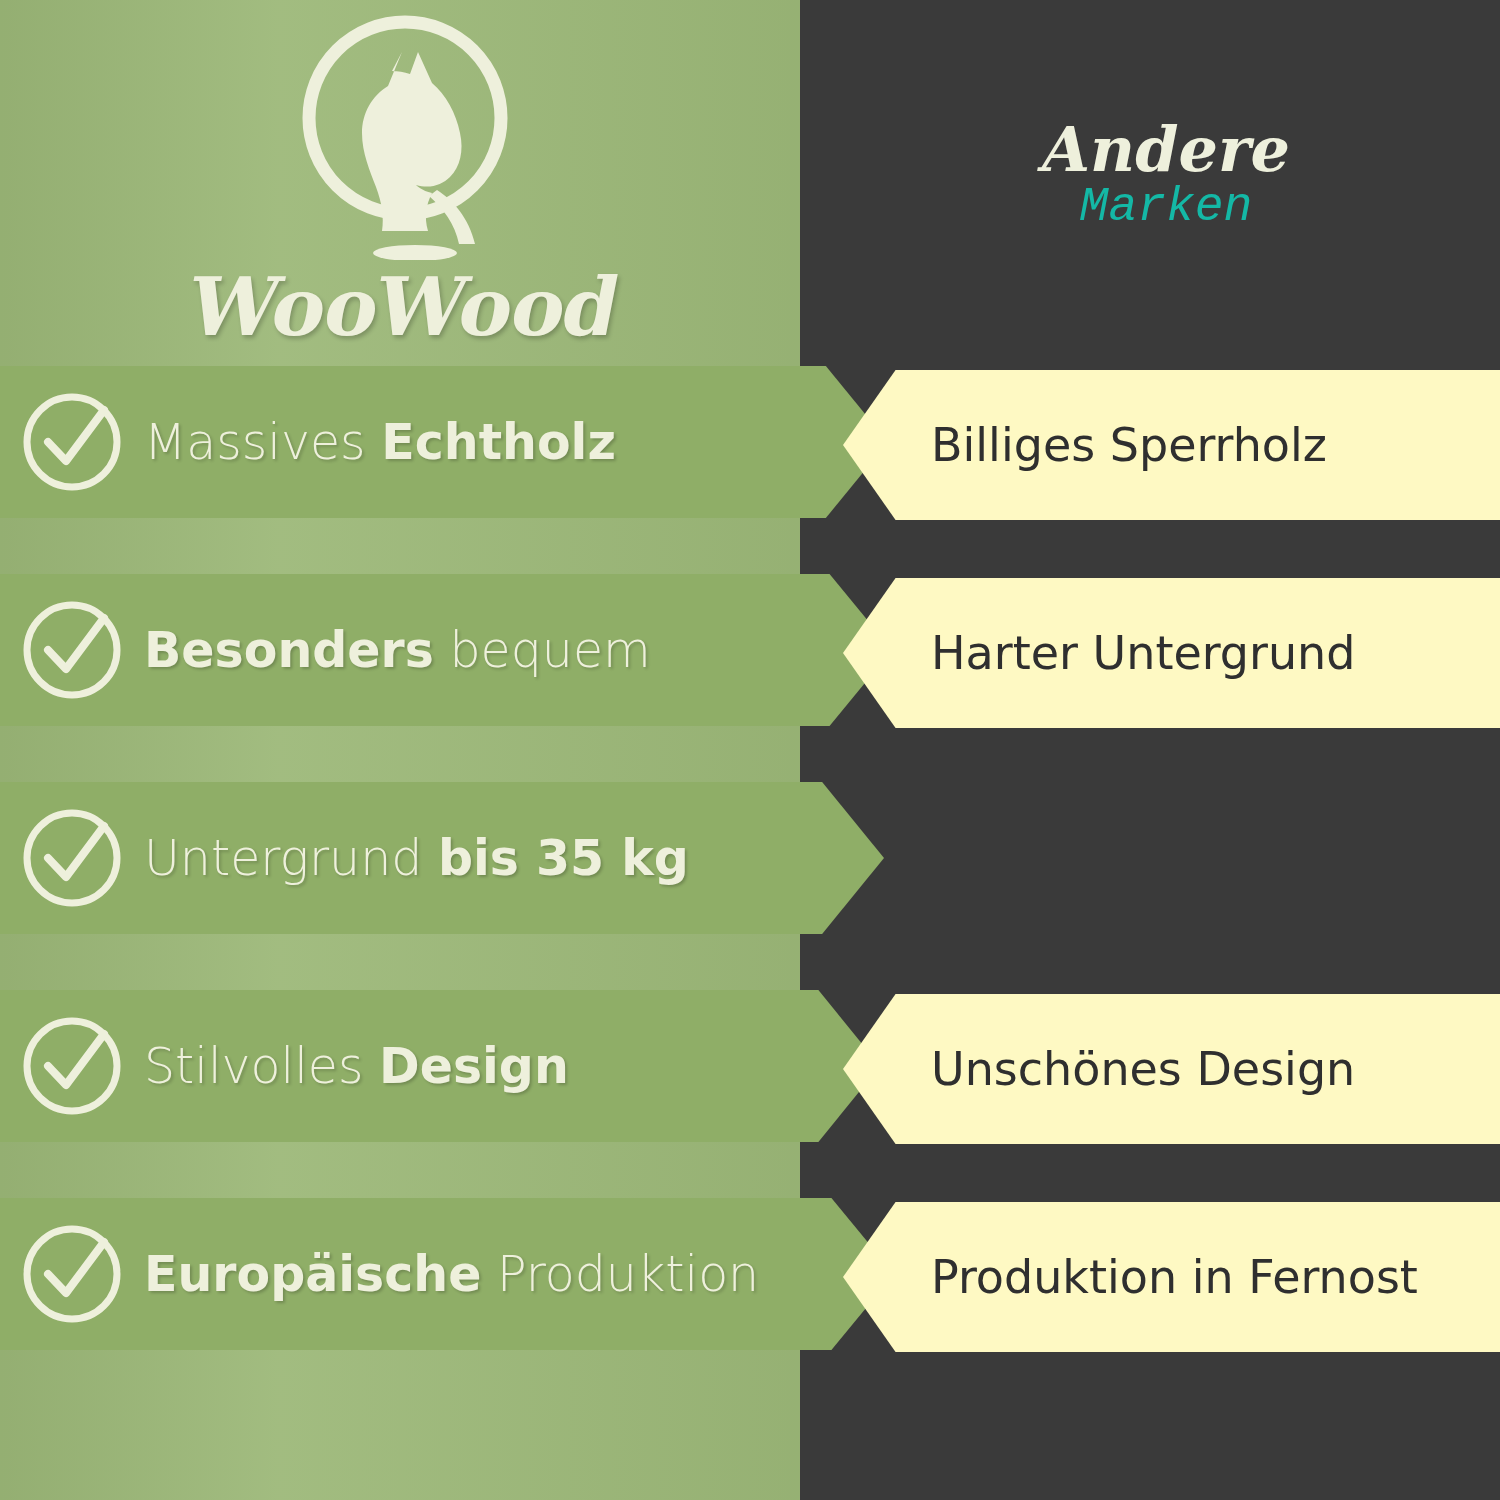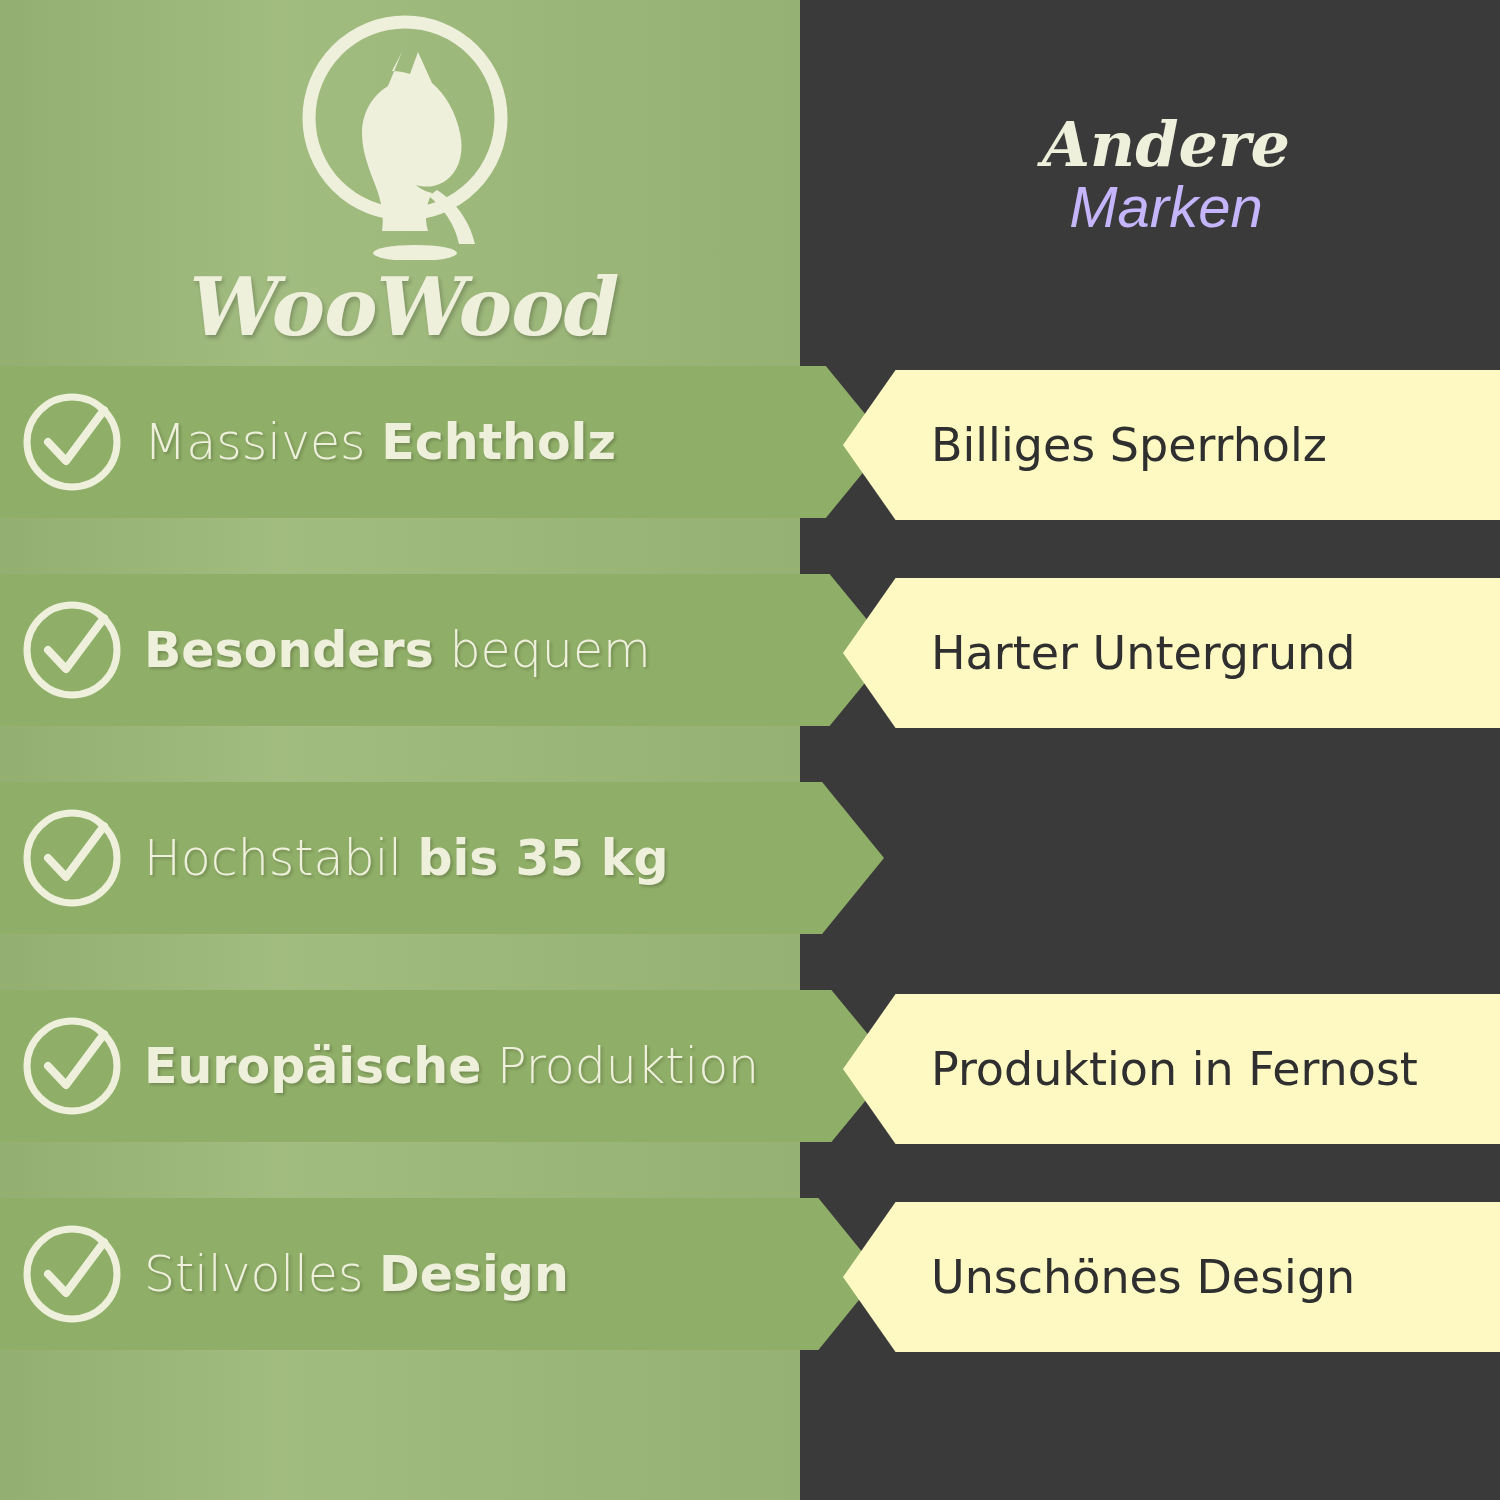--- a/index.html
+++ b/index.html
@@ -54,22 +54,22 @@
     display:flex;flex-direction:column;align-items:center;justify-content:center;
     z-index:5;
     padding-left:16px;
   }
   .right-head .l1{
     font-family:"DejaVu Serif", serif;
     font-style:italic;font-weight:700;font-size:62px;color:#eef0dc;
     line-height:1.05;
   }
   .right-head .l2{
-    font-family:Liberation Sans, sans-serif;
-    font-style:italic;font-weight:400;font-size:58px;color:#c4b5fd;
+    font-family:Liberation Mono, monospace;
+    font-style:italic;font-weight:400;font-size:48px;color:#14b8a6;
     line-height:1.05;
   }
 
   
   .rows{
     position:absolute;left:0;top:352px;width:1328px;height:1148px;z-index:4;
   }
   .row{
     position:relative;height:208px;
   }
@@ -177,48 +177,48 @@
     </div>
 
     <div class="row r3">
       <div class="left-banner">
         <span class="check">
           <svg width="108" height="108" viewBox="0 0 108 108" aria-hidden="true">
             <circle cx="54" cy="54" r="45" fill="none" stroke="#eef0dc" stroke-width="7"></circle>
             <path d="M30 54 L48 73 L86 22" fill="none" stroke="#eef0dc" stroke-width="8" stroke-linecap="round" stroke-linejoin="round"></path>
           </svg>
         </span>
-        <span class="left-text"><span>Hochstabil </span><b>bis 35 kg</b><span></span></span>
+        <span class="left-text"><span>Untergrund </span><b>bis 35 kg</b><span></span></span>
+      </div>
+    </div>
+
+    <div class="row r5">
+      <div class="left-banner">
+        <span class="check">
+          <svg width="108" height="108" viewBox="0 0 108 108" aria-hidden="true">
+            <circle cx="54" cy="54" r="45" fill="none" stroke="#eef0dc" stroke-width="7"></circle>
+            <path d="M30 54 L48 73 L86 22" fill="none" stroke="#eef0dc" stroke-width="8" stroke-linecap="round" stroke-linejoin="round"></path>
+          </svg>
+        </span>
+        <span class="left-text"><span>Stilvolles </span><b>Design</b><span></span></span>
+      </div>
+      <div class="right-banner">
+        <span class="right-text">Unschönes Design</span>
       </div>
     </div>
 
     <div class="row r4">
       <div class="left-banner">
         <span class="check">
           <svg width="108" height="108" viewBox="0 0 108 108" aria-hidden="true">
             <circle cx="54" cy="54" r="45" fill="none" stroke="#eef0dc" stroke-width="7"></circle>
             <path d="M30 54 L48 73 L86 22" fill="none" stroke="#eef0dc" stroke-width="8" stroke-linecap="round" stroke-linejoin="round"></path>
           </svg>
         </span>
         <span class="left-text"><span></span><b>Europäische</b><span> Produktion</span></span>
       </div>
       <div class="right-banner">
         <span class="right-text">Produktion in Fernost</span>
-      </div>
-    </div>
-
-    <div class="row r5">
-      <div class="left-banner">
-        <span class="check">
-          <svg width="108" height="108" viewBox="0 0 108 108" aria-hidden="true">
-            <circle cx="54" cy="54" r="45" fill="none" stroke="#eef0dc" stroke-width="7"></circle>
-            <path d="M30 54 L48 73 L86 22" fill="none" stroke="#eef0dc" stroke-width="8" stroke-linecap="round" stroke-linejoin="round"></path>
-          </svg>
-        </span>
-        <span class="left-text"><span>Stilvolles </span><b>Design</b><span></span></span>
-      </div>
-      <div class="right-banner">
-        <span class="right-text">Unschönes Design</span>
       </div>
     </div>
 
   </div>
 </div>
 
 </body></html>

